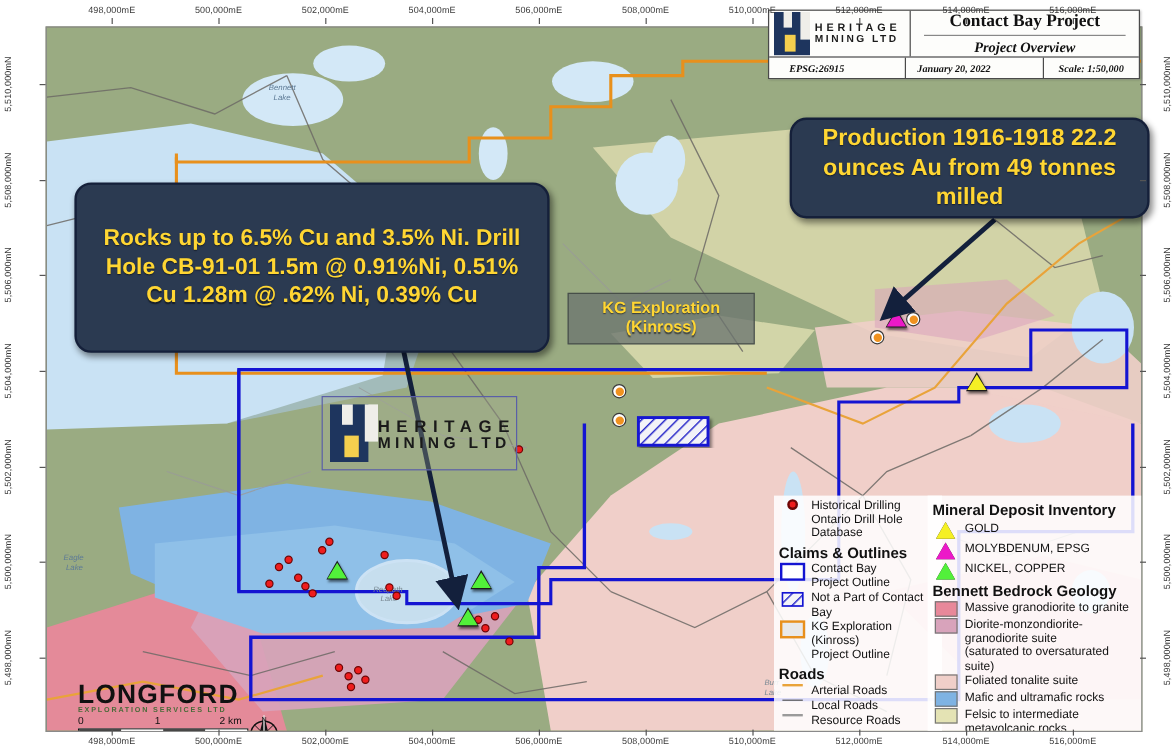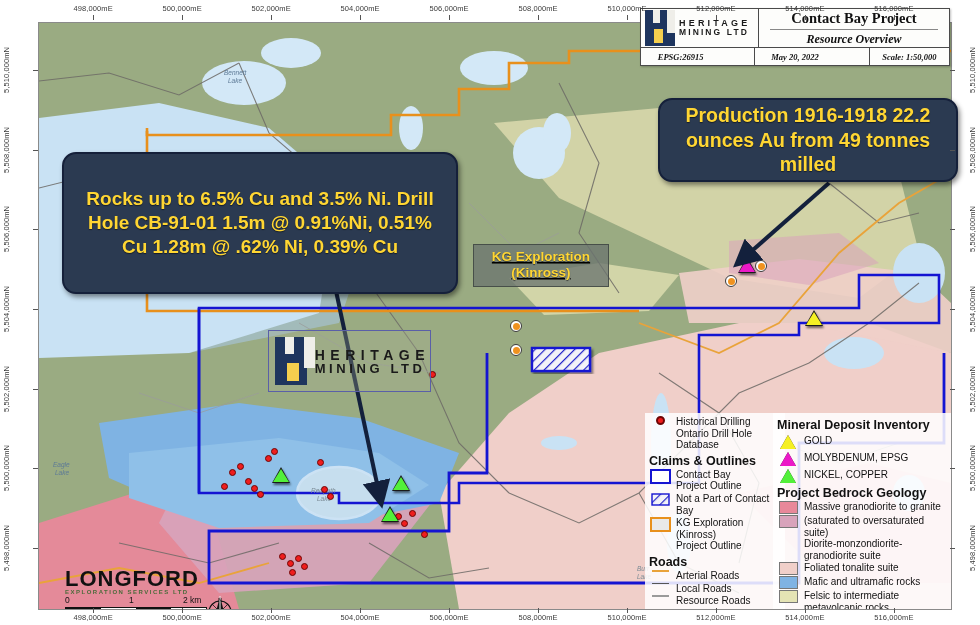--- a/index.html
+++ b/index.html
@@ -262,21 +262,21 @@
     <svg class="arrow" width="912" height="586" style="left:0;top:0;">
       <defs>
         <marker id="ah" markerWidth="7" markerHeight="7" refX="3" refY="3.5" orient="auto">
           <polygon points="0,0 7,3.5 0,7" fill="#13203c"></polygon>
         </marker>
       </defs>
       <line x1="290" y1="235" x2="340" y2="470" stroke="#13203c" stroke-width="4" marker-end="url(#ah)"></line>
       <line x1="790" y1="160" x2="706" y2="234" stroke="#13203c" stroke-width="4" marker-end="url(#ah)"></line>
     </svg>
 
-    <div id="kg-label" style="left:434px;top:221px;width:136px;text-decoration:underline;">
+    <div id="kg-label" style="left:434px;top:221px;width:156px;">
       <span>KG Exploration</span>
       <span>(Kinross)</span>
     </div>
 
     <div id="watermark">
       <span class="hmark" style="width:40px;height:48px;">
         <i style="left:10px;top:0;width:9px;height:17px;"></i>
         <i style="left:29px;top:0;width:11px;height:31px;"></i>
         <u style="left:12px;top:26px;width:12px;height:18px;"></u>
       </span>
@@ -394,37 +394,37 @@
         </div>
         <div class="lg-txt">MOLYBDENUM, EPSG</div>
       </div>
       <div class="lg-row" style="margin:3px 0;">
         <div class="lg-sym">
           <span class="tri" style="border-left-width:8px;border-right-width:8px;border-bottom:14px solid #52f03a;filter:drop-shadow(0 0 .6px #222);"></span>
         </div>
         <div class="lg-txt">NICKEL, COPPER</div>
       </div>
 
-      <div class="lg-head">Project Bedrock Geology</div>
+      <div class="lg-head">Bennett Bedrock Geology</div>
 
       <div class="lg-row">
         <div class="lg-sym">
             <span class="swatch" style="background:#e8889a;"></span>
           </div>
         <div class="lg-txt">
             <div>Massive granodiorite to granite</div>
           </div>
       </div>
       <div class="lg-row">
         <div class="lg-sym">
             <span class="swatch" style="background:#d8a3bb;"></span>
           </div>
         <div class="lg-txt">
+          <div>Diorite-monzondiorite-granodiorite suite</div>
           <div>(saturated to oversaturated suite)</div>
-          <div>Diorite-monzondiorite-granodiorite suite</div>
         </div>
       </div>
       <div class="lg-row">
         <div class="lg-sym">
             <span class="swatch" style="background:#f0cfc9;"></span>
           </div>
         <div class="lg-txt">
             <div>Foliated tonalite suite</div>
           </div>
       </div>
@@ -466,26 +466,26 @@
           <u style="left:9px;top:19px;width:9px;height:14px;"></u>
         </span>
         <span style="display:flex;flex-direction:column;line-height:1.05;">
           <span style="font-size:9px;letter-spacing:3.2px;font-weight:bold;color:#1a1a1a;">HERITAGE</span>
           <span style="font-size:8.5px;letter-spacing:2.1px;font-weight:bold;color:#1a1a1a;">MINING LTD</span>
         </span>
       </div>
       <div id="tb-titles">
         <div id="tb-title">Contact Bay Project</div>
         <div id="tb-rule"></div>
-        <div id="tb-sub">Resource Overview</div>
+        <div id="tb-sub">Project Overview</div>
       </div>
     </div>
     <div id="tb-bot">
       <div class="tb-cell">EPSG:26915</div>
-      <div class="tb-cell">May 20, 2022</div>
+      <div class="tb-cell">January 20, 2022</div>
       <div class="tb-cell">Scale: 1:50,000</div>
     </div>
   </div>
 
 <div class="axis-label" style="left: 67.1649px; top: 4px; width: 52px; text-align: center;">498,000mE</div>
     <div class="tick" style="left: 93.1649px; top: 15px; width: 1px; height: 5px;"></div>
     <div class="axis-label" style="left: 67.1649px; top: 613px; width: 52px; text-align: center;">498,000mE</div>
     <div class="tick" style="left: 93.1649px; top: 608px; width: 1px; height: 5px;"></div>
     <div class="axis-label" style="left: 156.14px; top: 4px; width: 52px; text-align: center;">500,000mE</div>
     <div class="tick" style="left: 182.14px; top: 15px; width: 1px; height: 5px;"></div>

